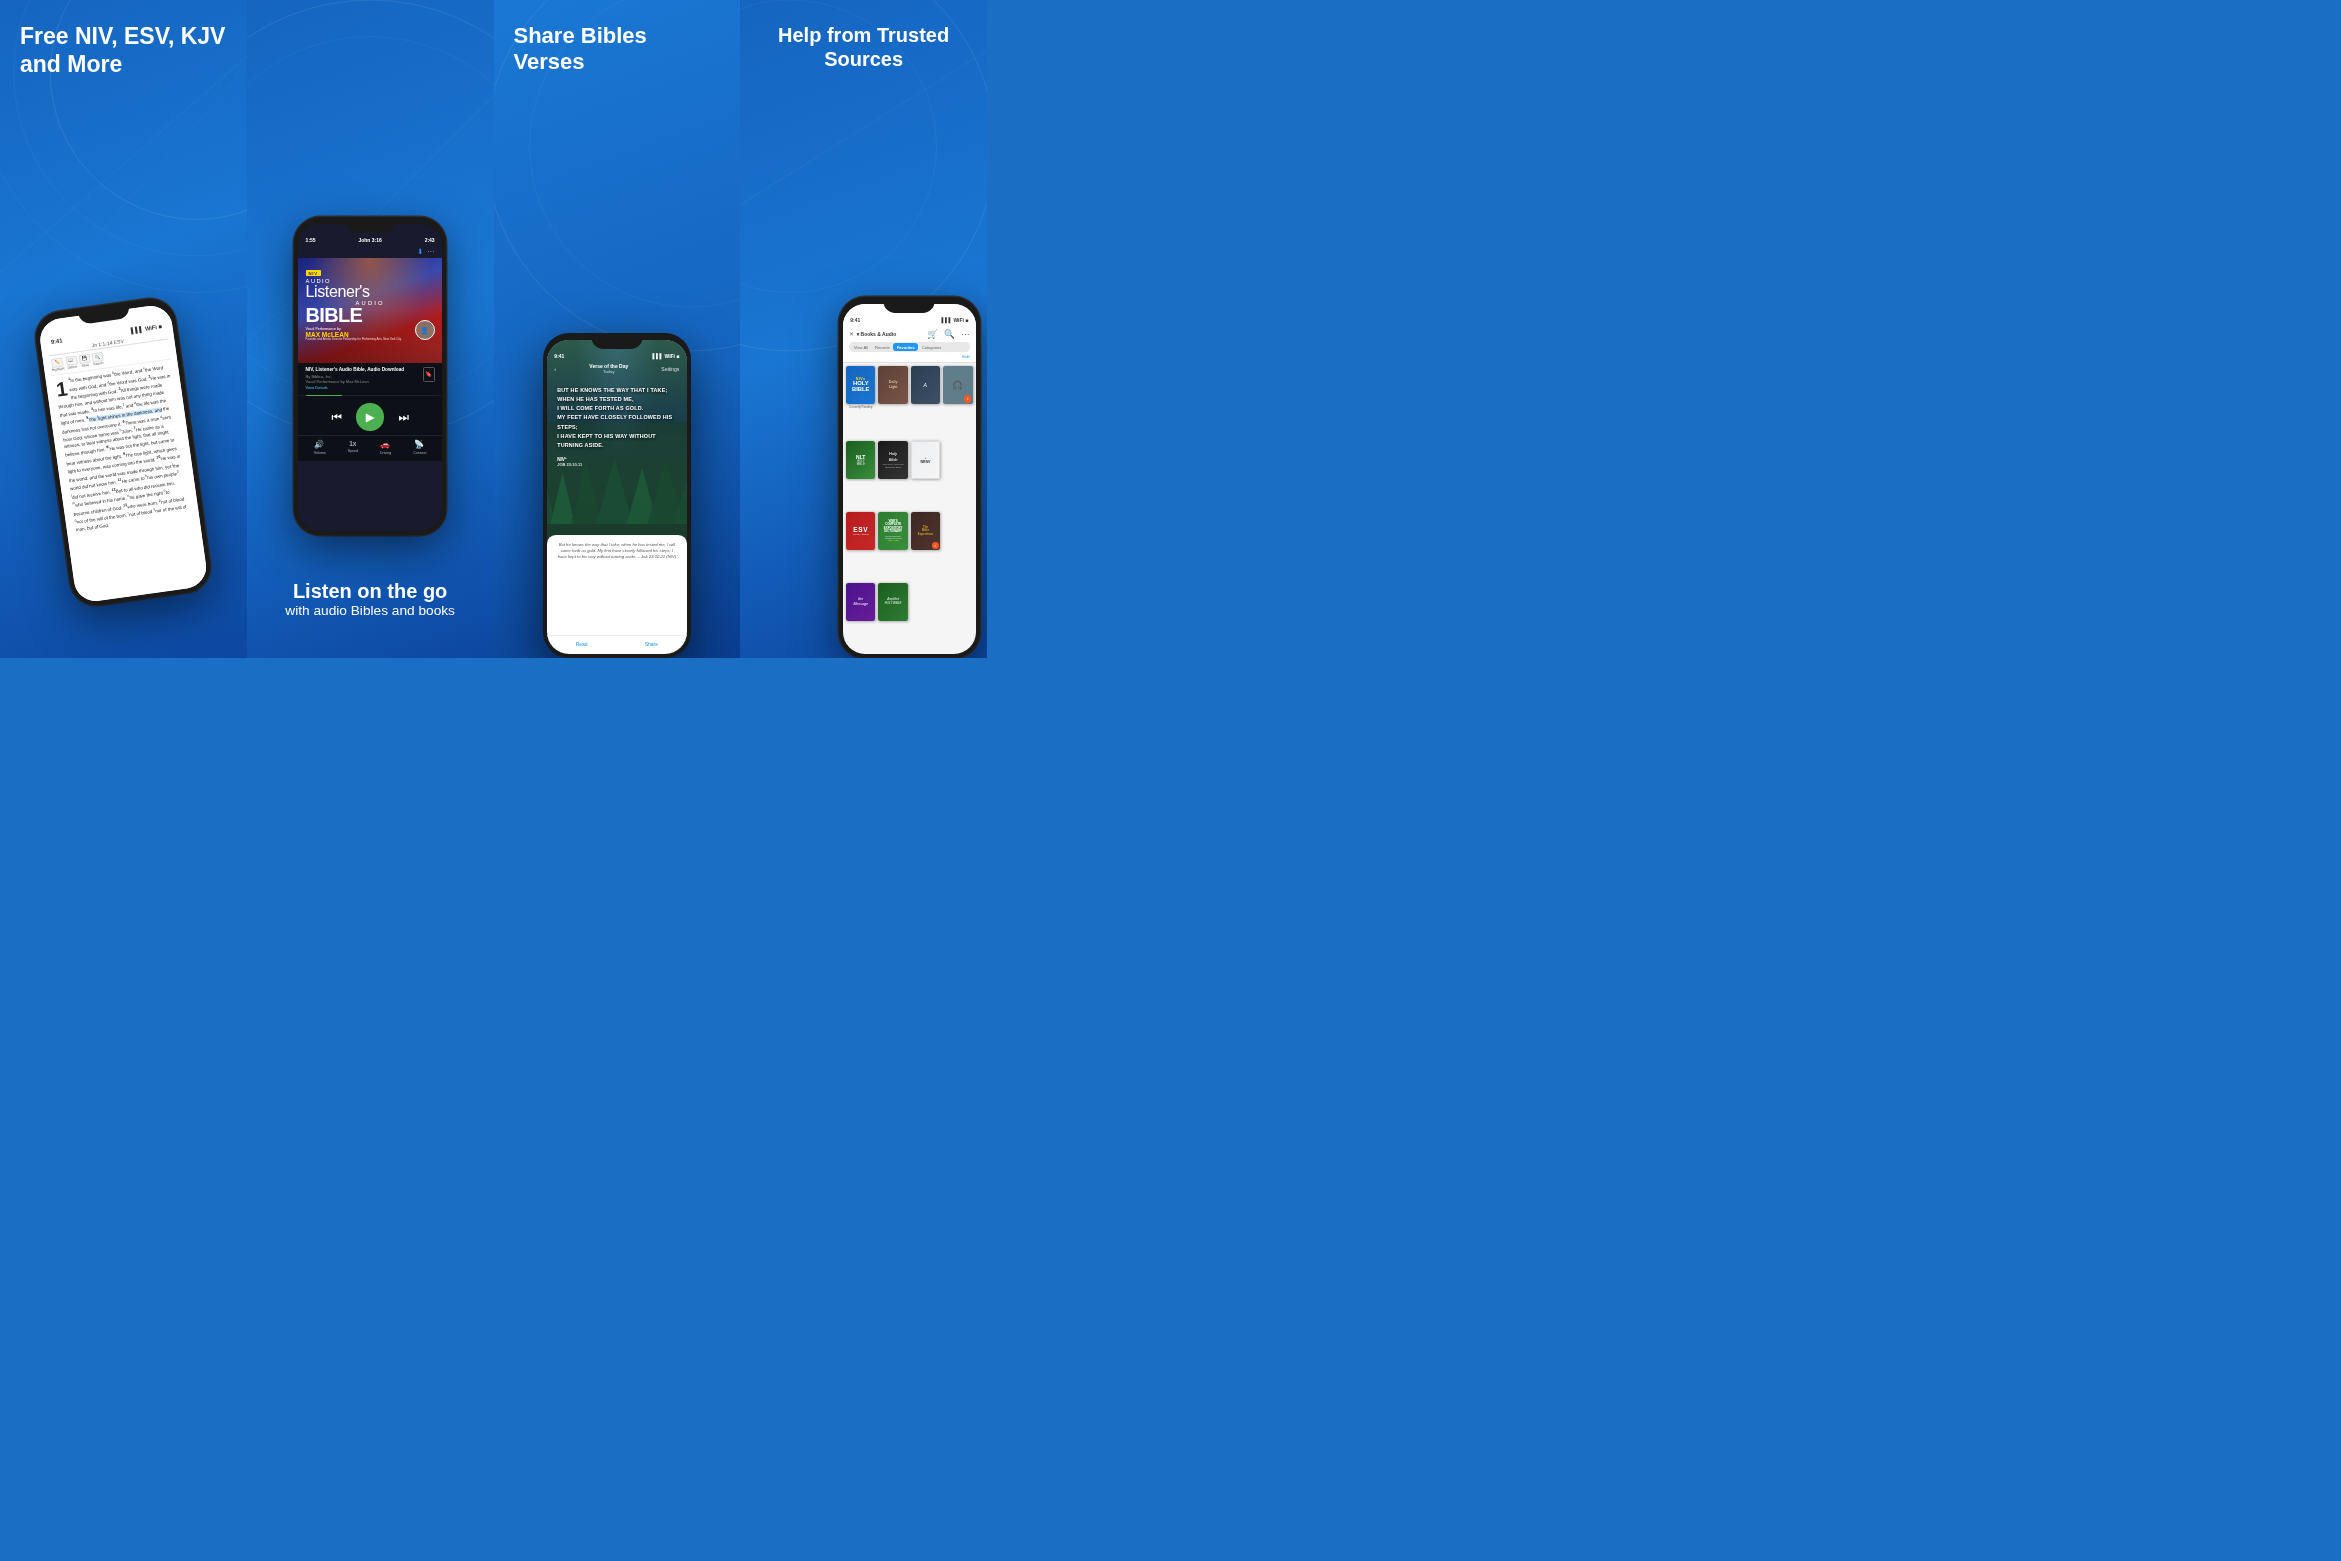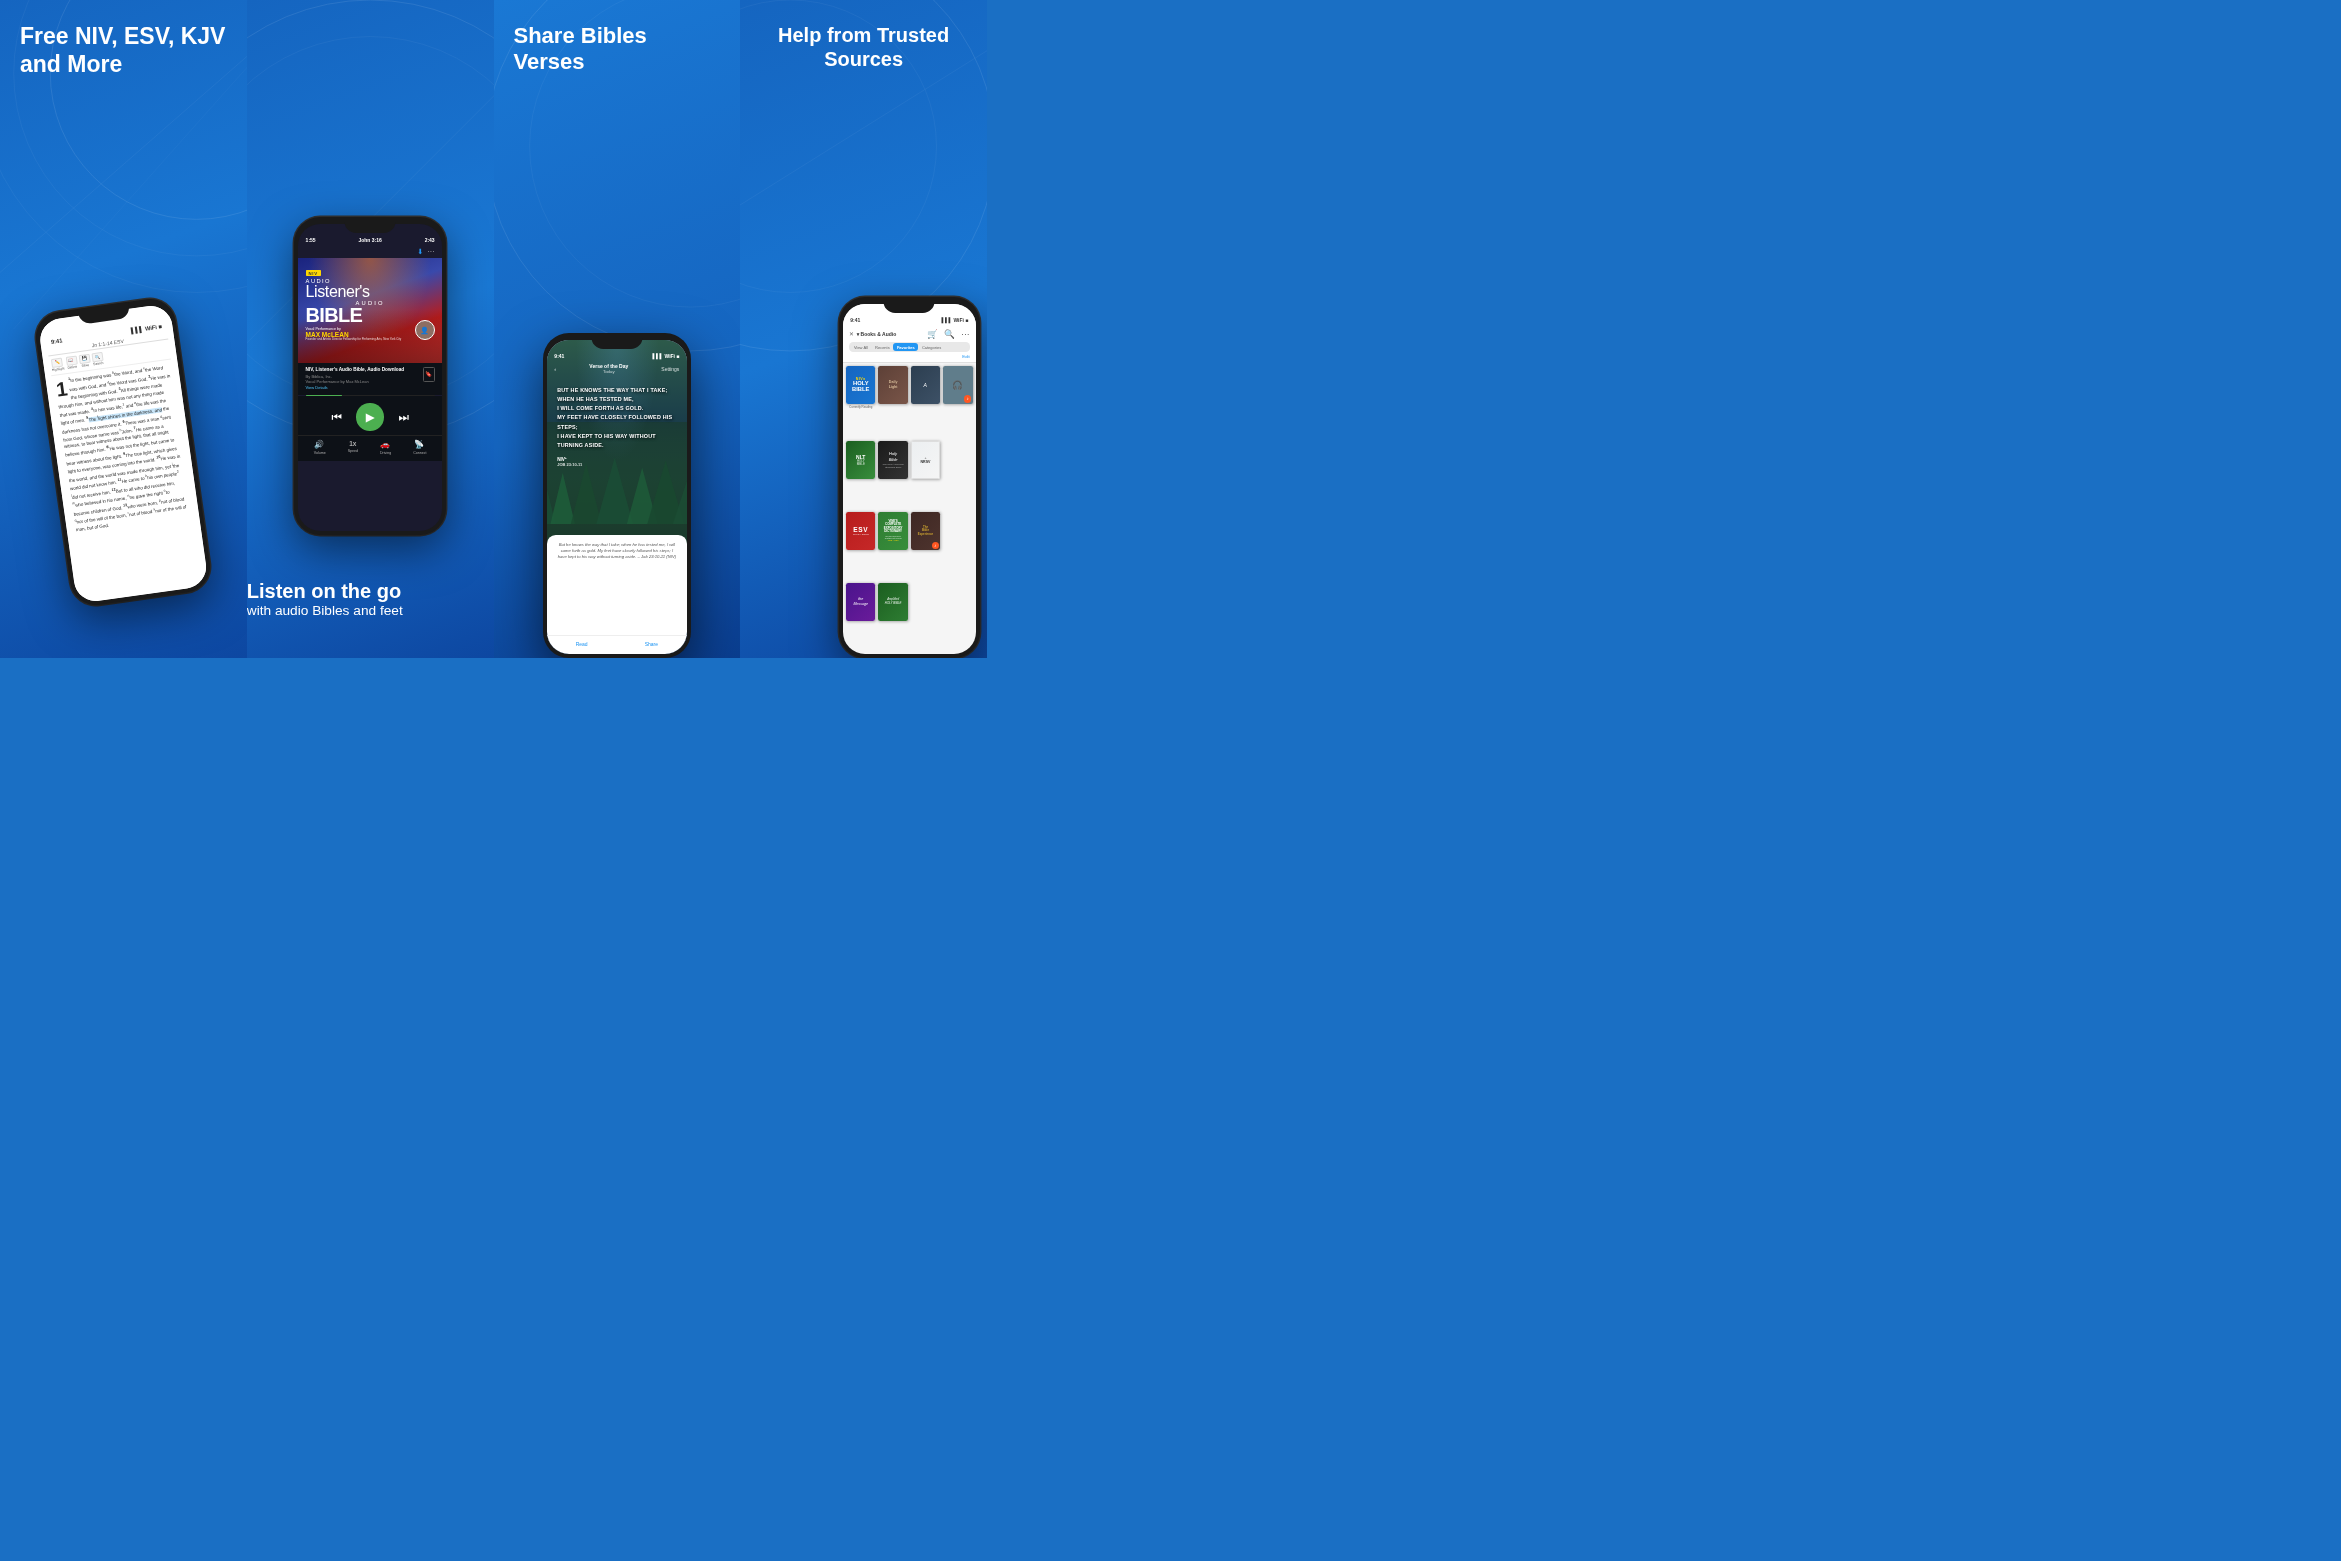--- a/index.html
+++ b/index.html
@@ -341,23 +341,23 @@
             <div style="display:flex;flex-direction:column;align-items:center;gap:1.4px;">
               <span style="font-size:8px;color:#aaa;">📡</span>
               <span style="font-size:3.6px;color:#aaa;">Connect</span>
             </div>
           </div>
         </div>
       </div>
     </div>
   </div>
 
-  <div style="position:absolute;bottom:40px;left:0;right:0;z-index:2;">
+  <div style="position:absolute;bottom:40px;left:0;right:0;text-align:center;z-index:2;">
     <span style="font-size:20px;font-weight:700;color:white;display:block;">Listen on the go</span>
-    <span style="font-size:13.7px;font-weight:300;color:white;display:block;">with audio Bibles and feet</span>
+    <span style="font-size:13.7px;font-weight:300;color:white;display:block;">with audio Bibles and books</span>
   </div>
 </div>
 
 <div class="panel panel-3">
   <svg class="decorative-svg" viewBox="0 0 400 900" preserveAspectRatio="xMidYMid slice">
     <ellipse cx="300" cy="200" rx="280" ry="280" fill="none" stroke="white" stroke-width="1"></ellipse>
     <ellipse cx="300" cy="200" rx="220" ry="220" fill="none" stroke="white" stroke-width="0.5"></ellipse>
   </svg>
 
   <div class="panel-title" style="font-size:22px;">

